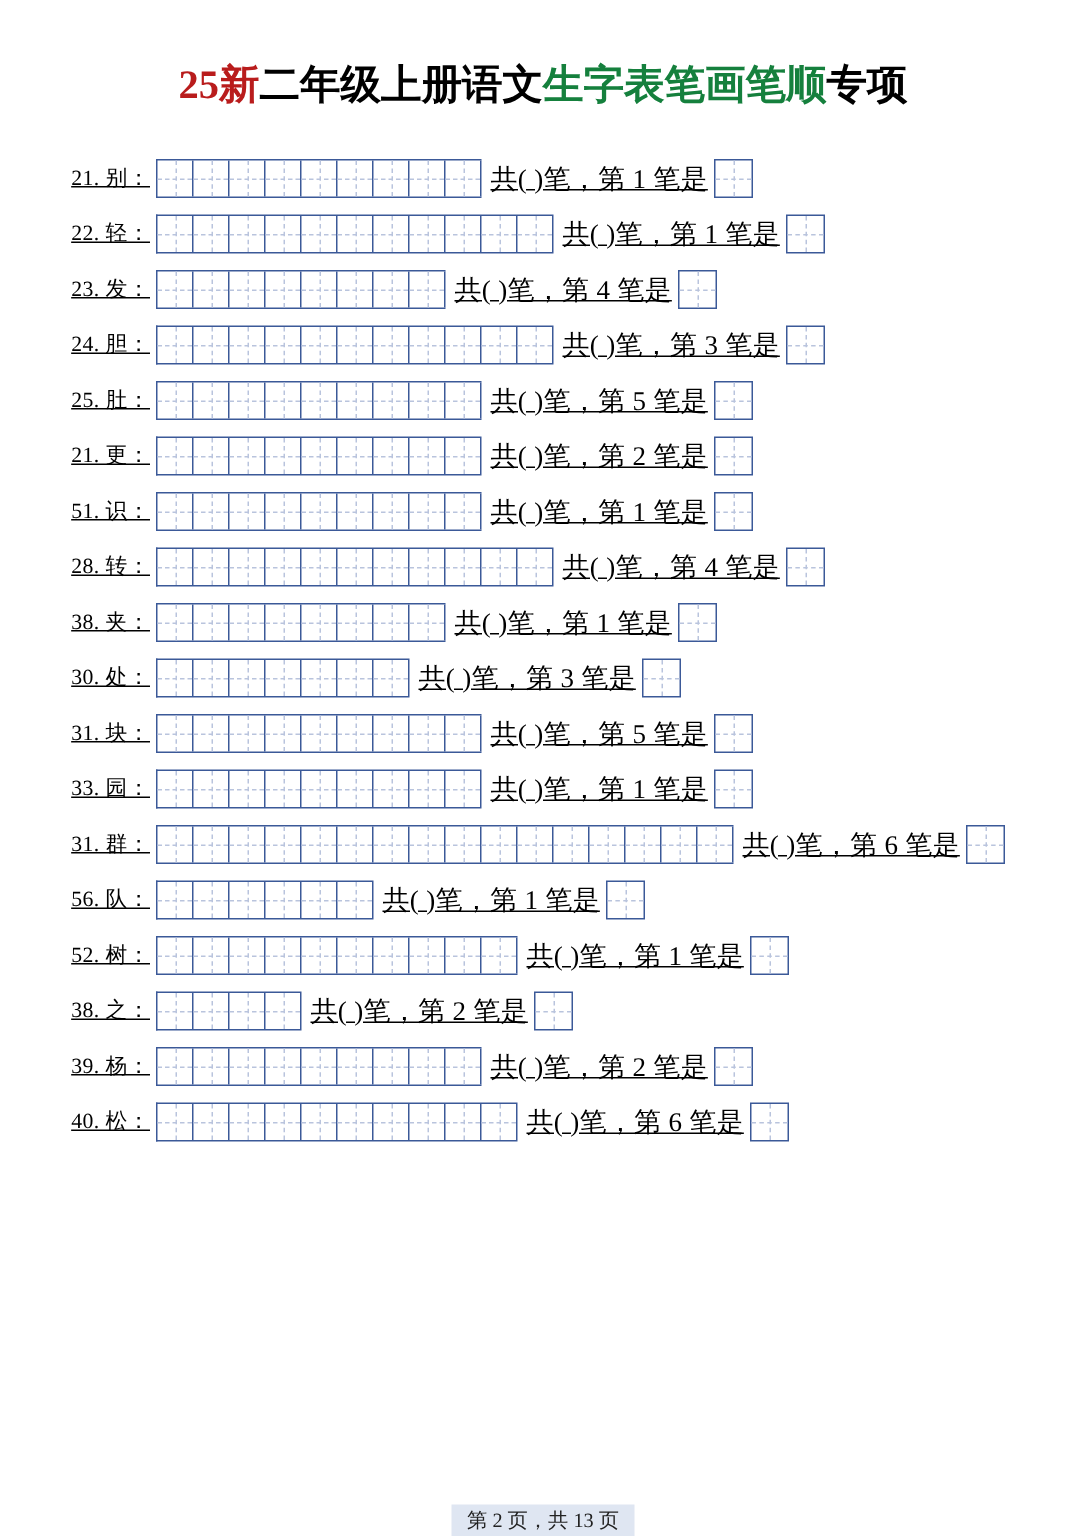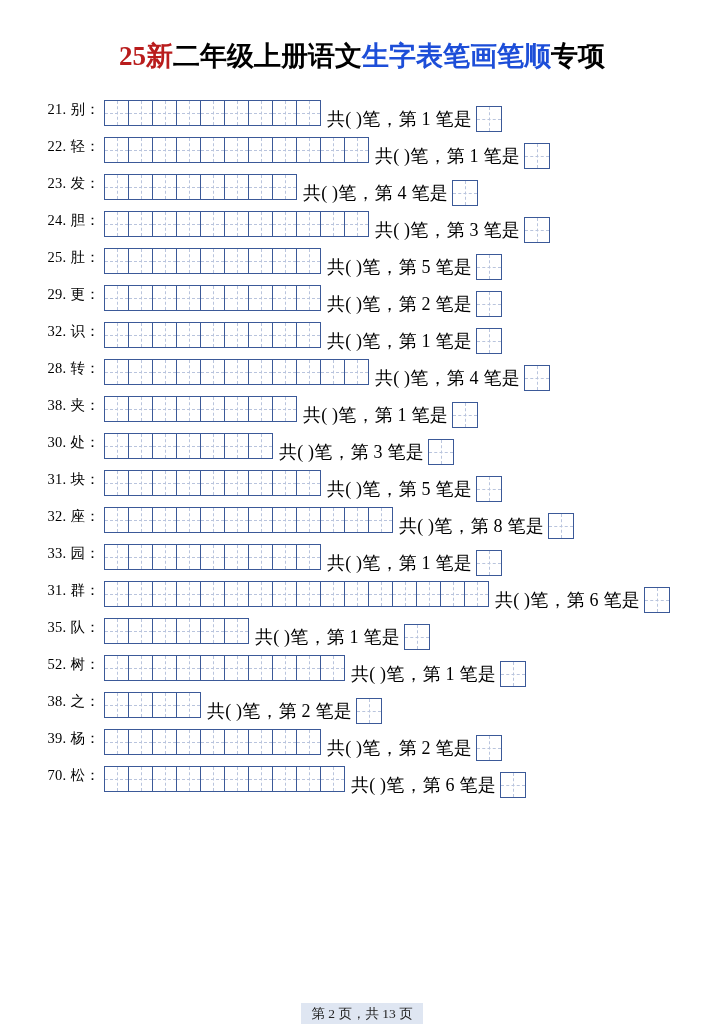--- a/index.html
+++ b/index.html
@@ -29,32 +29,34 @@
     text-align: center;
     margin-top: 38px;
     font-size: 27px;
     font-weight: bold;
     letter-spacing: 0px;
     white-space: nowrap;
     font-family: "Liberation Serif", serif;
   }
   .title .seg-red   { color: #b91c1c; }
   .title .seg-black { color: #000000; }
-  .title .seg-blue  { color: #1d4ed8; }
+  .title .seg-blue  { color: #15803d; }
 
   
   .rows {
     margin-top: 26px;
     padding-left: 38px;
     padding-right: 20px;
   }
   .row {
     display: flex;
+    align-items: center;
     height: 37px;
     white-space: nowrap;
+    text-decoration: underline;
   }
   .row-label {
     font-size: 14.5px;
     color: #000;
     width: 62px;
     text-align: right;
     padding-right: 4px;
     flex: 0 0 auto;
     letter-spacing: 0.3px;
   }
@@ -242,39 +244,39 @@
           <div class="cell"></div>
           <div class="cell"></div>
           <div class="cell"></div>
         </div>
         <div class="tail">
           <span class="txt">共(    )笔，第 5 笔是</span>
           <div class="answer-box"></div>
         </div>
       </div>
       <div class="row">
-        <div class="row-label">29. 更：</div>
+        <div class="row-label">21. 更：</div>
         <div class="grid">
           <div class="cell"></div>
           <div class="cell"></div>
           <div class="cell"></div>
           <div class="cell"></div>
           <div class="cell"></div>
           <div class="cell"></div>
           <div class="cell"></div>
           <div class="cell"></div>
           <div class="cell"></div>
         </div>
         <div class="tail">
           <span class="txt">共(    )笔，第 2 笔是</span>
           <div class="answer-box"></div>
         </div>
       </div>
       <div class="row">
-        <div class="row-label">32. 识：</div>
+        <div class="row-label">51. 识：</div>
         <div class="grid">
           <div class="cell"></div>
           <div class="cell"></div>
           <div class="cell"></div>
           <div class="cell"></div>
           <div class="cell"></div>
           <div class="cell"></div>
           <div class="cell"></div>
           <div class="cell"></div>
           <div class="cell"></div>
@@ -349,41 +351,20 @@
           <div class="cell"></div>
           <div class="cell"></div>
           <div class="cell"></div>
         </div>
         <div class="tail">
           <span class="txt">共(    )笔，第 5 笔是</span>
           <div class="answer-box"></div>
         </div>
       </div>
       <div class="row">
-        <div class="row-label">32. 座：</div>
-        <div class="grid">
-          <div class="cell"></div>
-          <div class="cell"></div>
-          <div class="cell"></div>
-          <div class="cell"></div>
-          <div class="cell"></div>
-          <div class="cell"></div>
-          <div class="cell"></div>
-          <div class="cell"></div>
-          <div class="cell"></div>
-          <div class="cell"></div>
-          <div class="cell"></div>
-          <div class="cell"></div>
-        </div>
-        <div class="tail">
-          <span class="txt">共(    )笔，第 8 笔是</span>
-          <div class="answer-box"></div>
-        </div>
-      </div>
-      <div class="row">
         <div class="row-label">33. 园：</div>
         <div class="grid">
           <div class="cell"></div>
           <div class="cell"></div>
           <div class="cell"></div>
           <div class="cell"></div>
           <div class="cell"></div>
           <div class="cell"></div>
           <div class="cell"></div>
           <div class="cell"></div>
@@ -413,21 +394,21 @@
           <div class="cell"></div>
           <div class="cell"></div>
           <div class="cell"></div>
         </div>
         <div class="tail">
           <span class="txt">共(    )笔，第 6 笔是</span>
           <div class="answer-box"></div>
         </div>
       </div>
       <div class="row">
-        <div class="row-label">35. 队：</div>
+        <div class="row-label">56. 队：</div>
         <div class="grid">
           <div class="cell"></div>
           <div class="cell"></div>
           <div class="cell"></div>
           <div class="cell"></div>
           <div class="cell"></div>
           <div class="cell"></div>
         </div>
         <div class="tail">
           <span class="txt">共(    )笔，第 1 笔是</span>
@@ -478,21 +459,21 @@
           <div class="cell"></div>
           <div class="cell"></div>
           <div class="cell"></div>
         </div>
         <div class="tail">
           <span class="txt">共(    )笔，第 2 笔是</span>
           <div class="answer-box"></div>
         </div>
       </div>
       <div class="row">
-        <div class="row-label">70. 松：</div>
+        <div class="row-label">40. 松：</div>
         <div class="grid">
           <div class="cell"></div>
           <div class="cell"></div>
           <div class="cell"></div>
           <div class="cell"></div>
           <div class="cell"></div>
           <div class="cell"></div>
           <div class="cell"></div>
           <div class="cell"></div>
           <div class="cell"></div>

